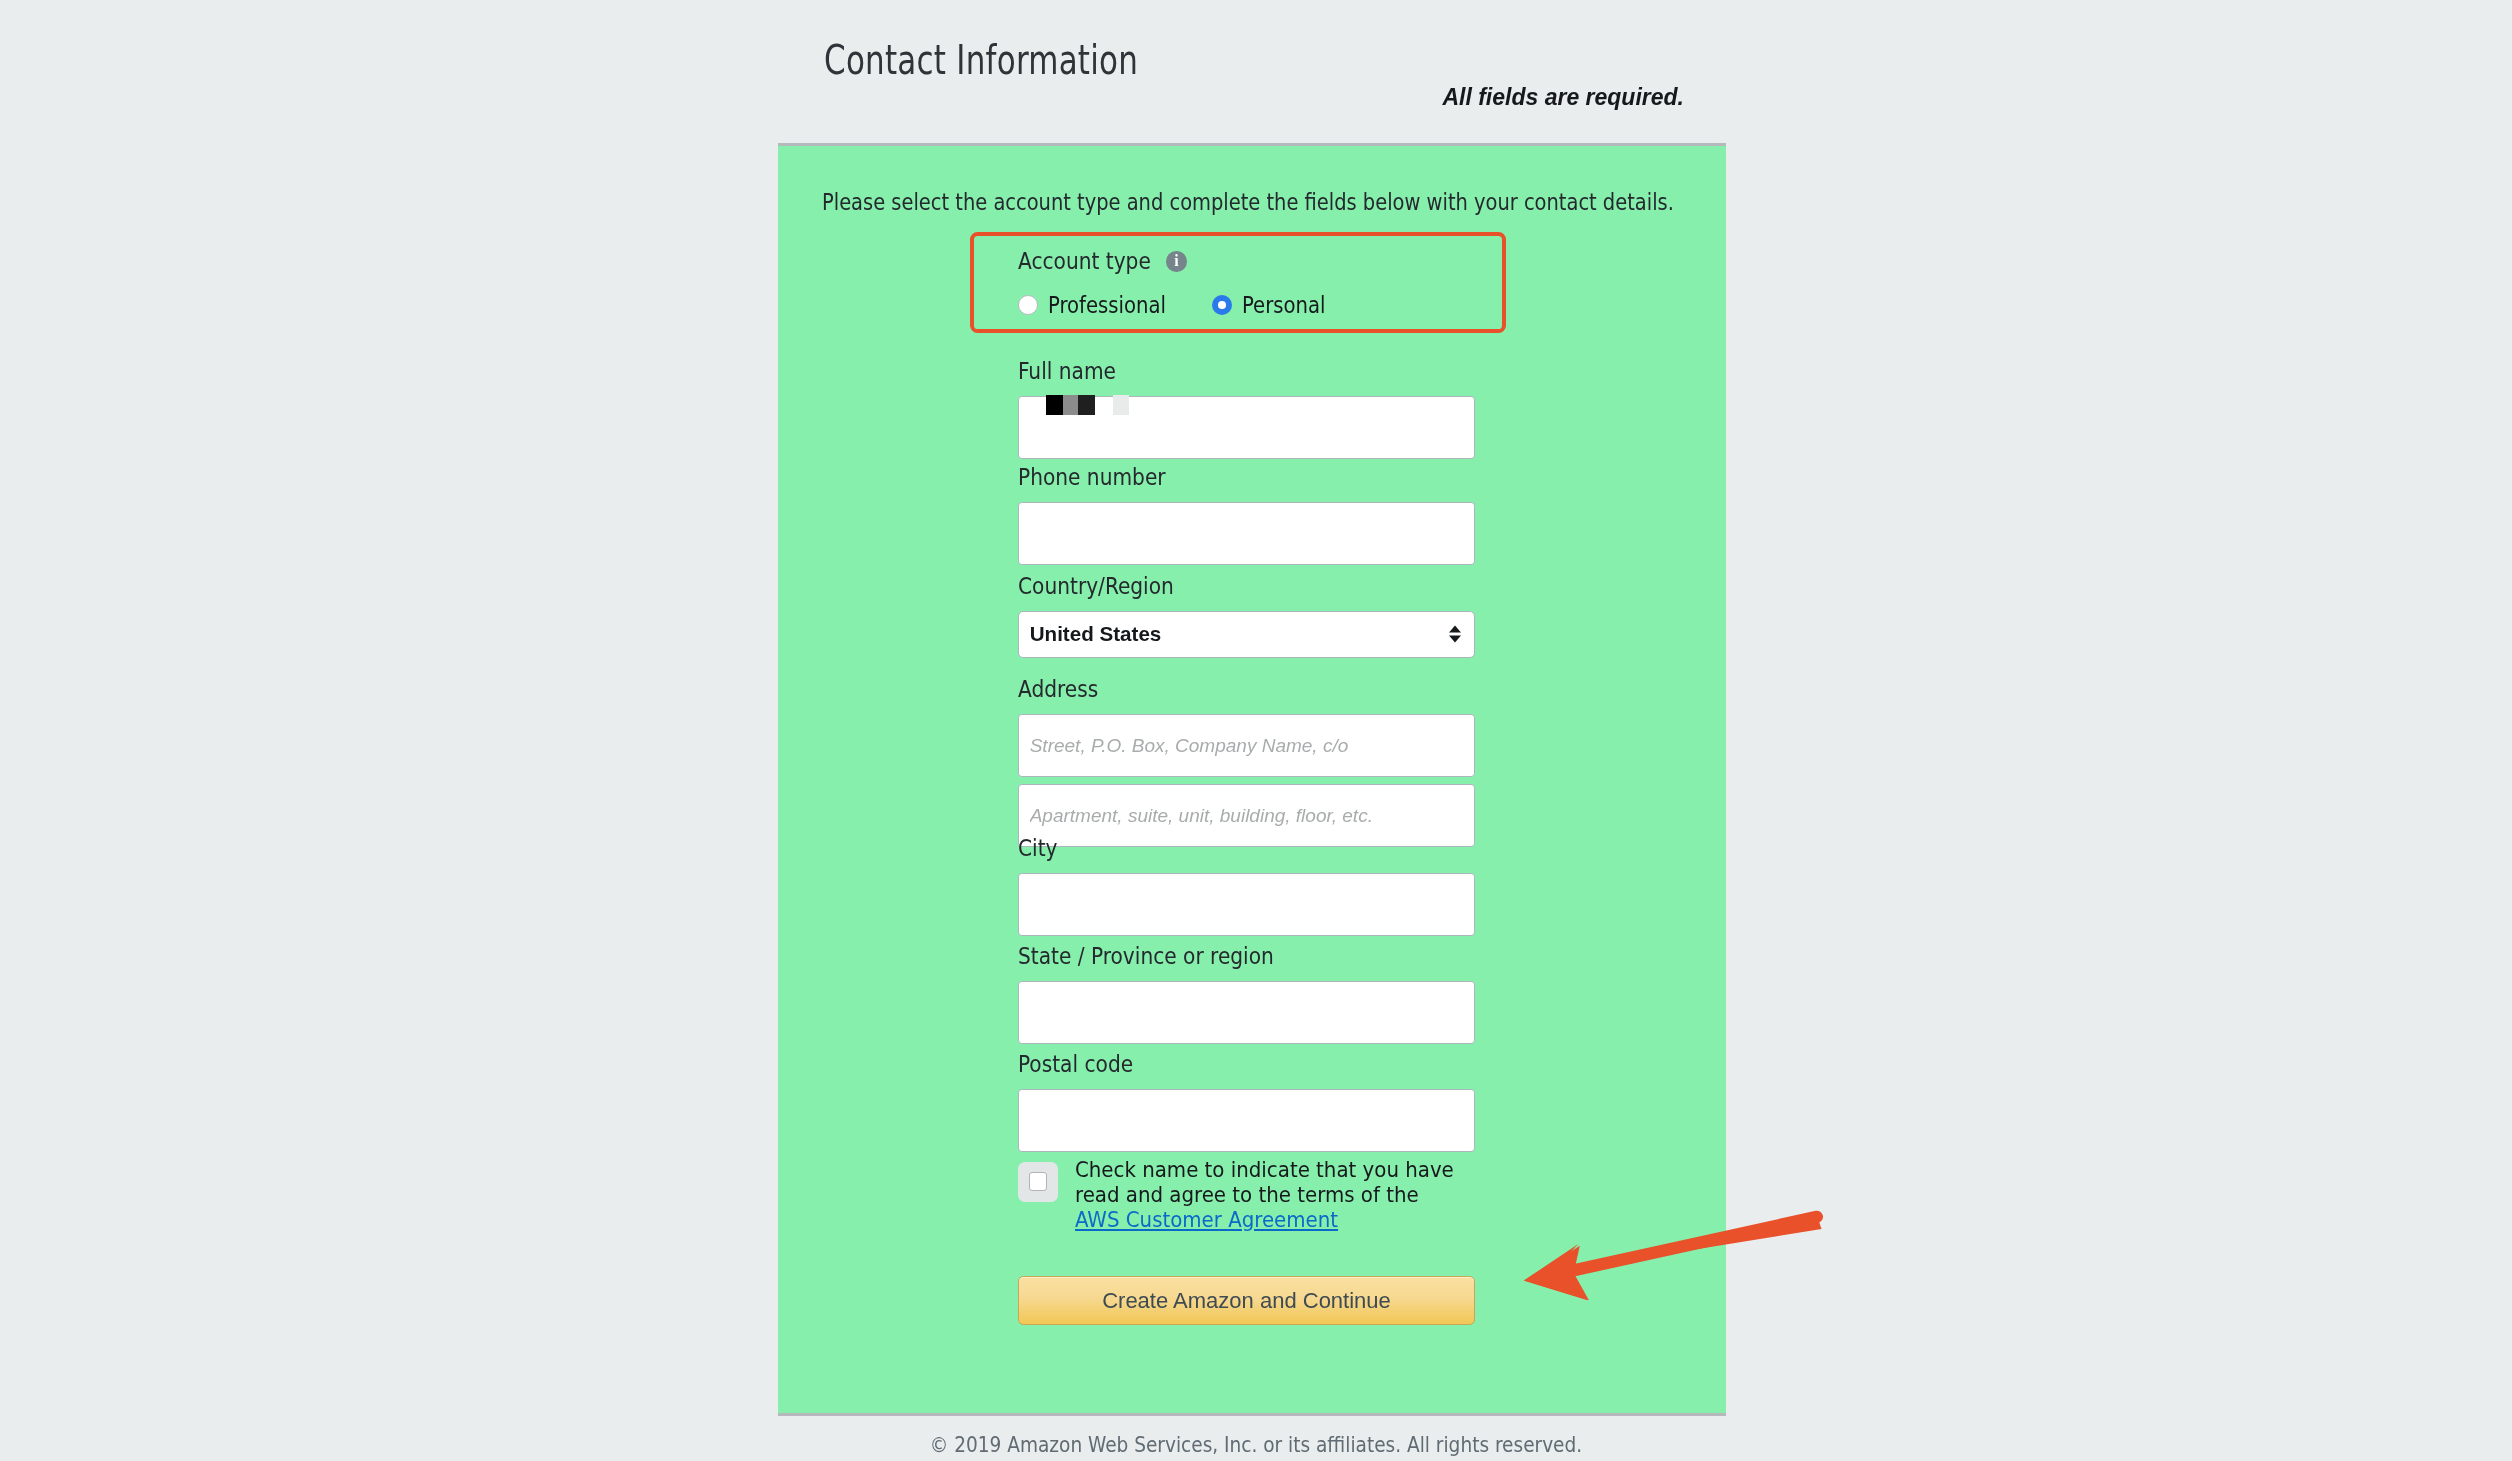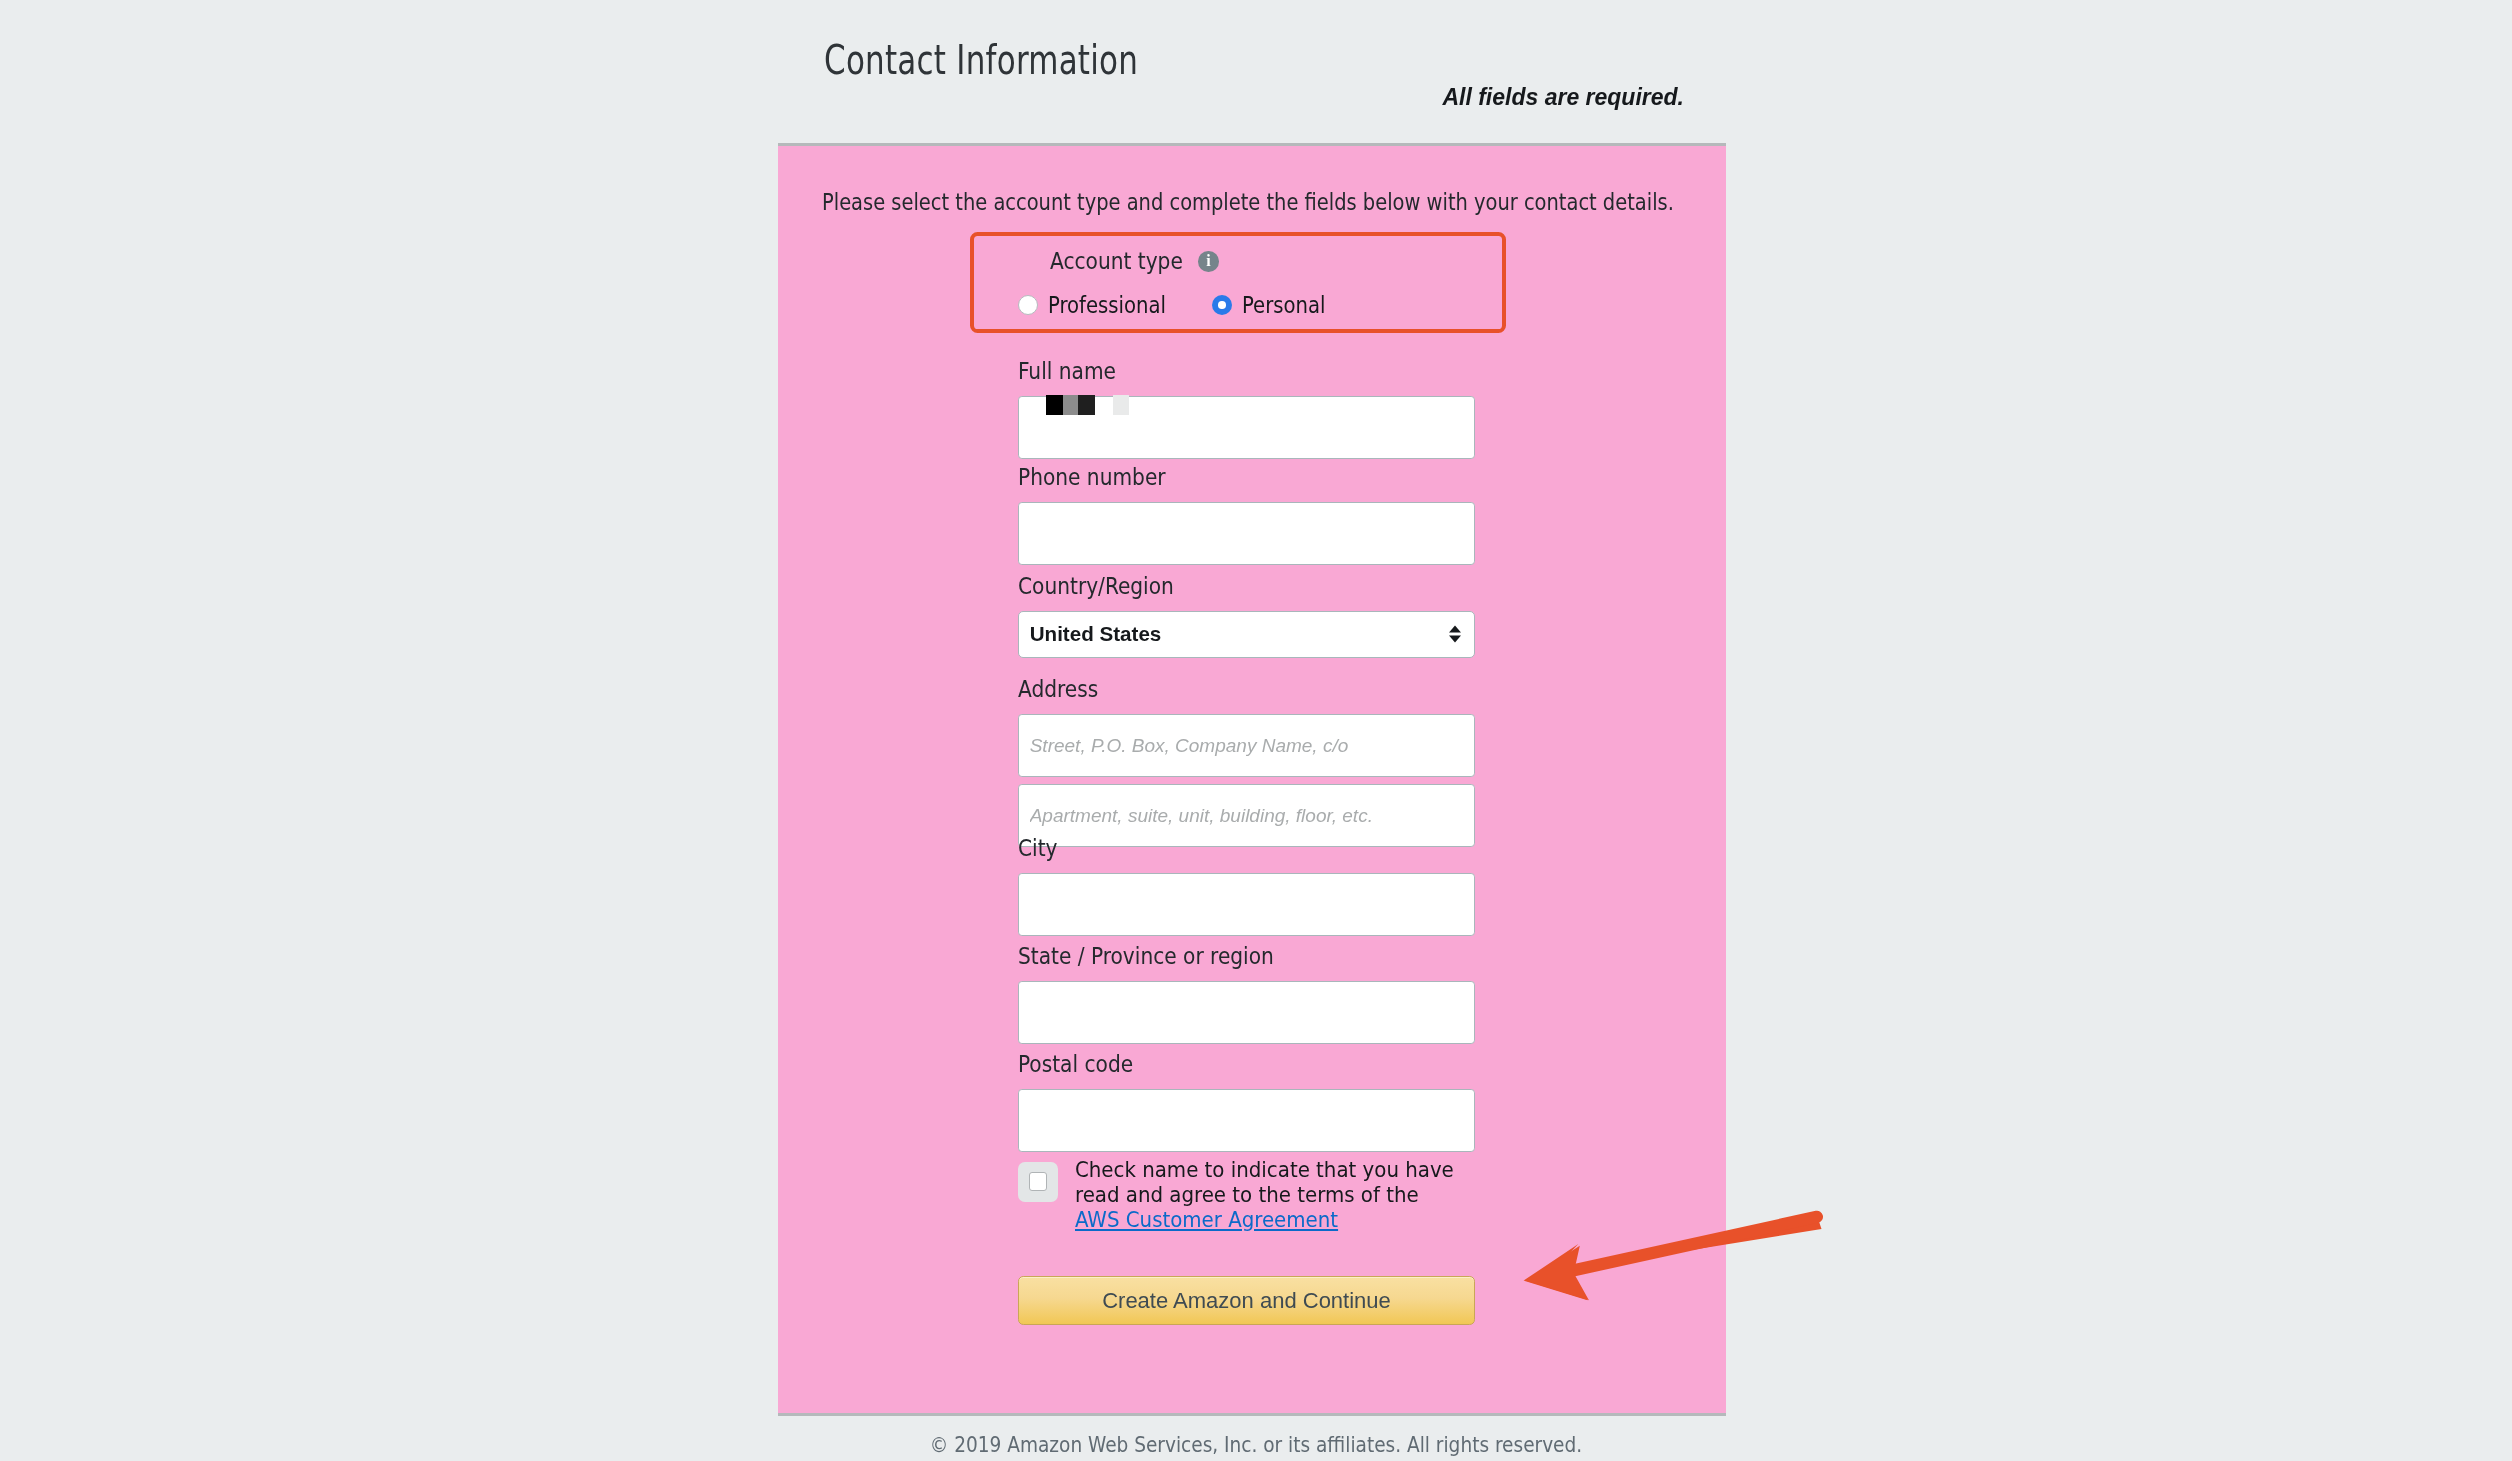--- a/index.html
+++ b/index.html
@@ -49,21 +49,21 @@
     white-space: nowrap;
   }
 
   
   .card {
     position: absolute;
     left: 778px;
     top: 143px;
     width: 948px;
     height: 1273px;
-    background: #f9a8d4;
+    background: #86efac;
     border-top: 3px solid #b5b9bb;
     border-bottom: 3px solid #b5b9bb;
     box-sizing: border-box;
   }
 
   .intro-text {
     position: absolute;
     left: 44px;
     top: 43px;
     font-family: "DejaVu Sans Condensed", "Liberation Sans Narrow", "Liberation Sans", sans-serif;
@@ -127,21 +127,20 @@
     position: absolute;
     left: 1018px;
     top: 248px;
     width: 473px;
   }
   .at-label-row {
     display: flex;
     align-items: center;
     gap: 8.4px;
     height: 27.4px;
-    margin-left: 32px;
   }
   .info-icon {
     width: 20.6px;
     height: 20.6px;
     border-radius: 50%;
     background: #76848b;
     color: #ffffff;
     font-family: "Liberation Serif", serif;
     font-weight: bold;
     font-size: 16px;

